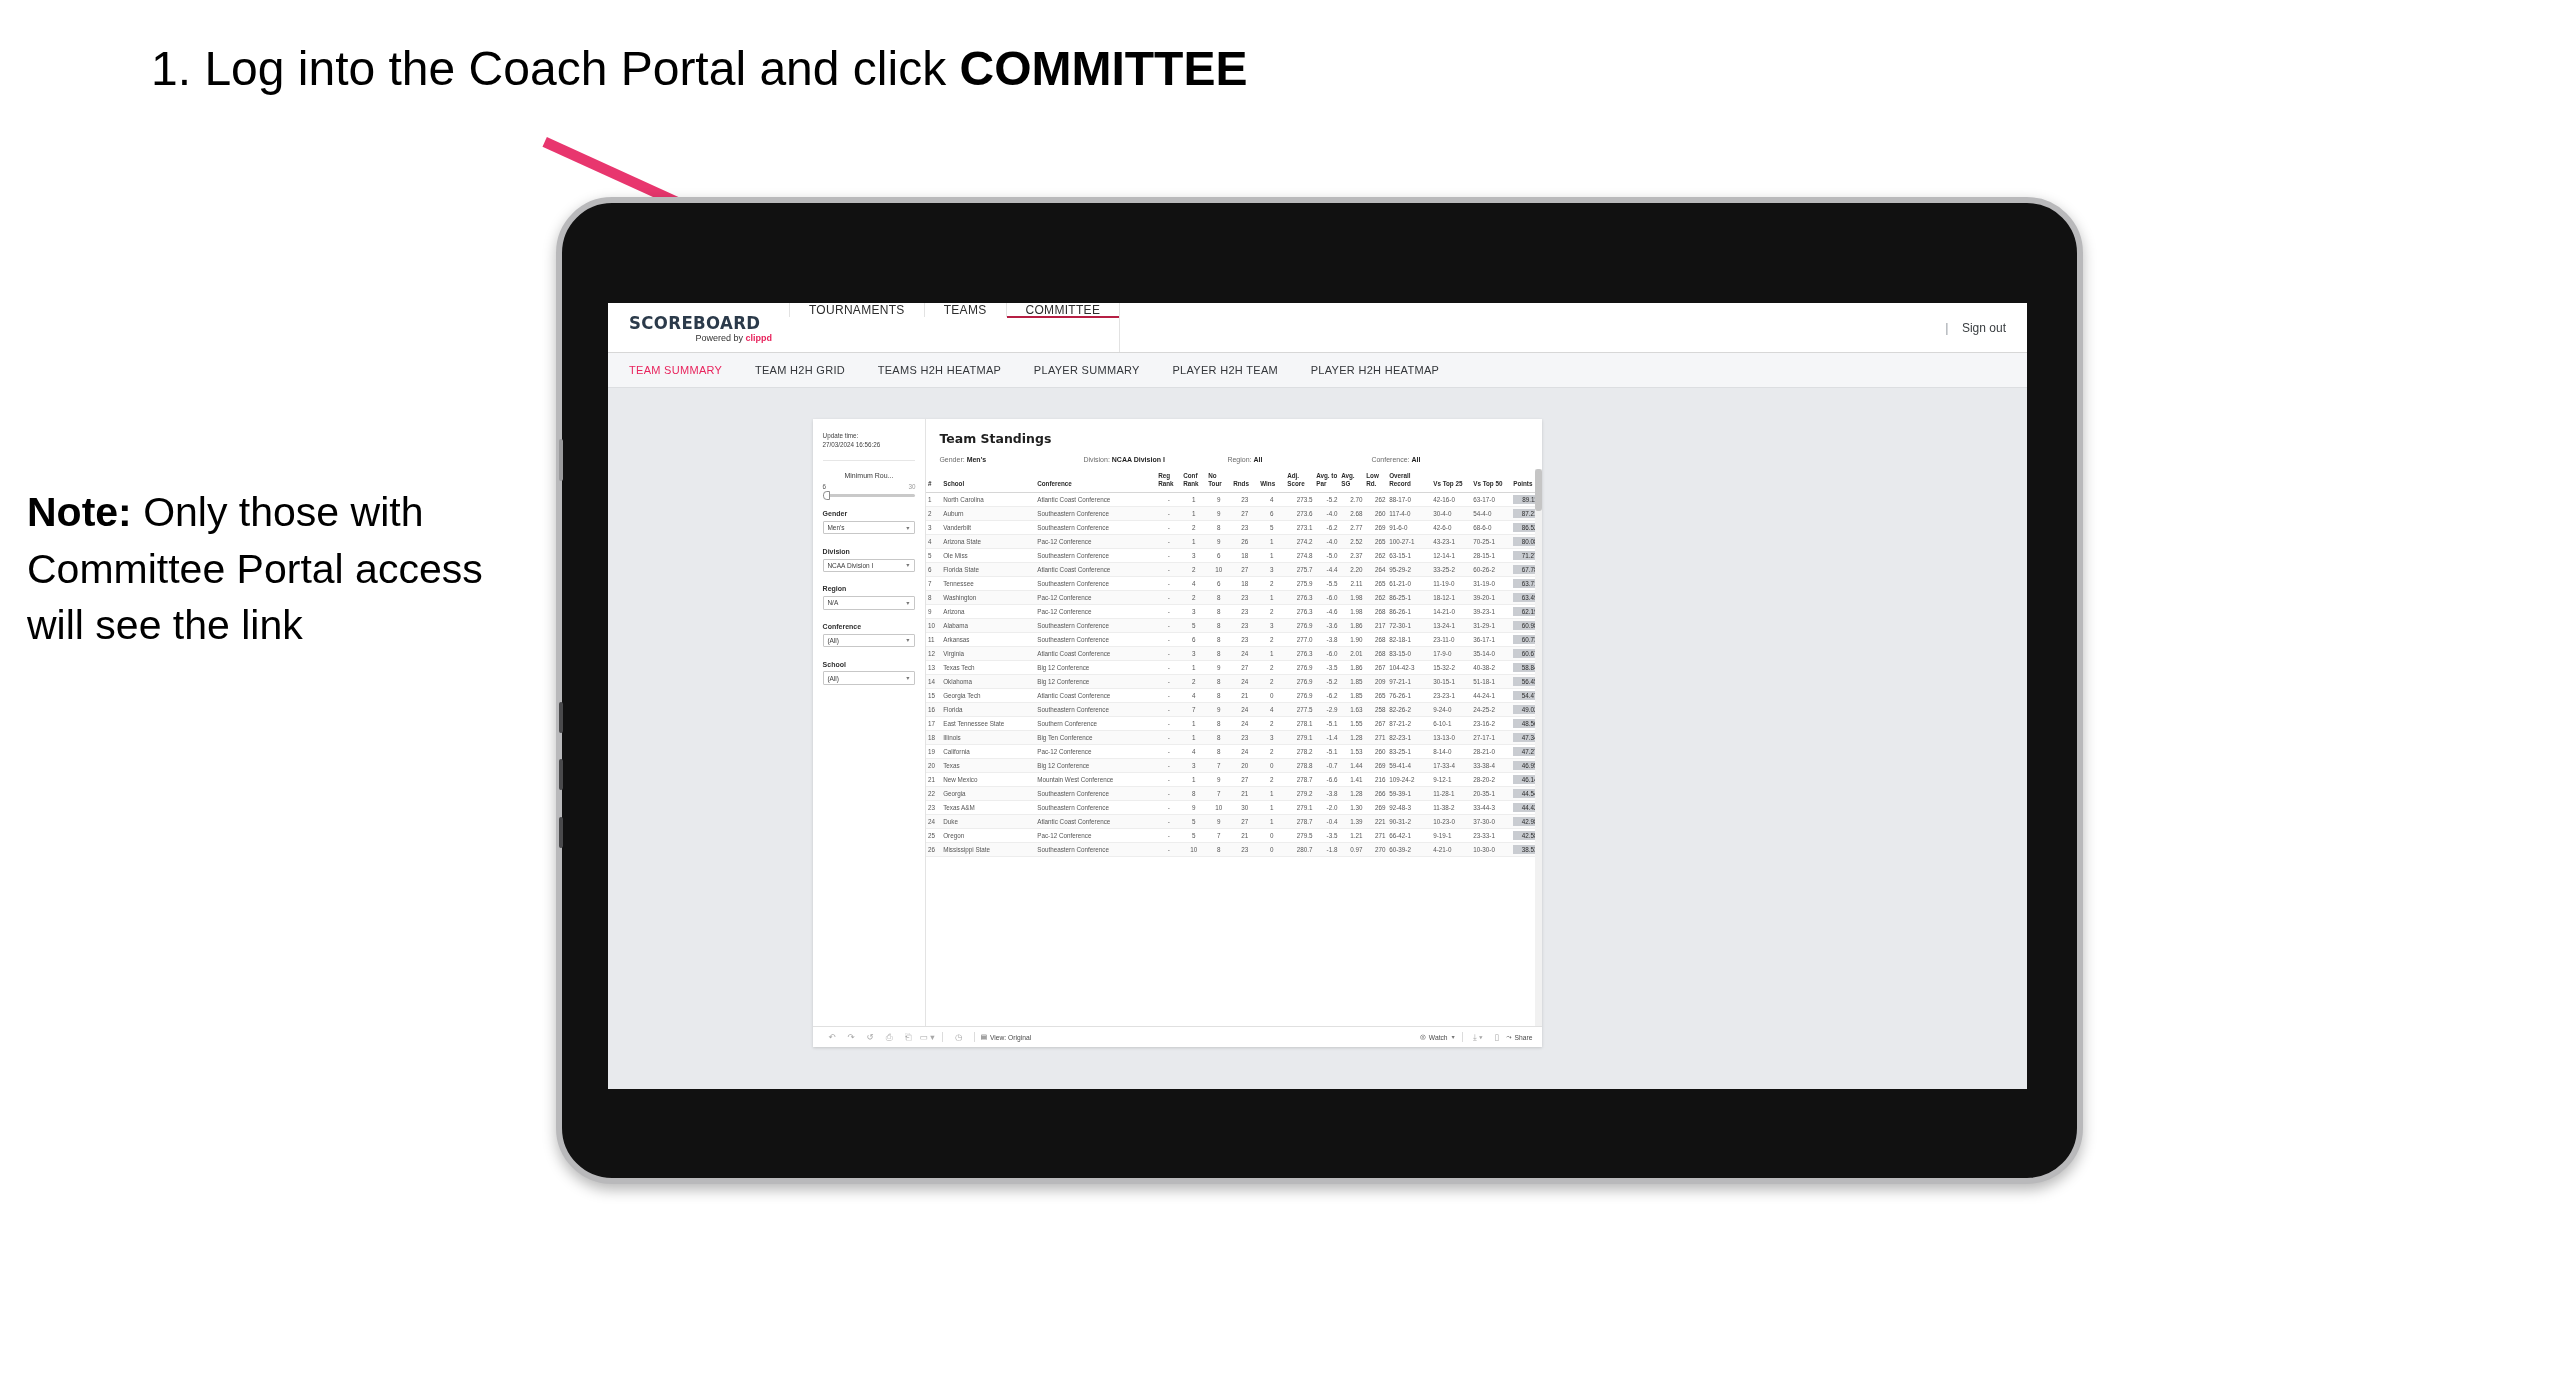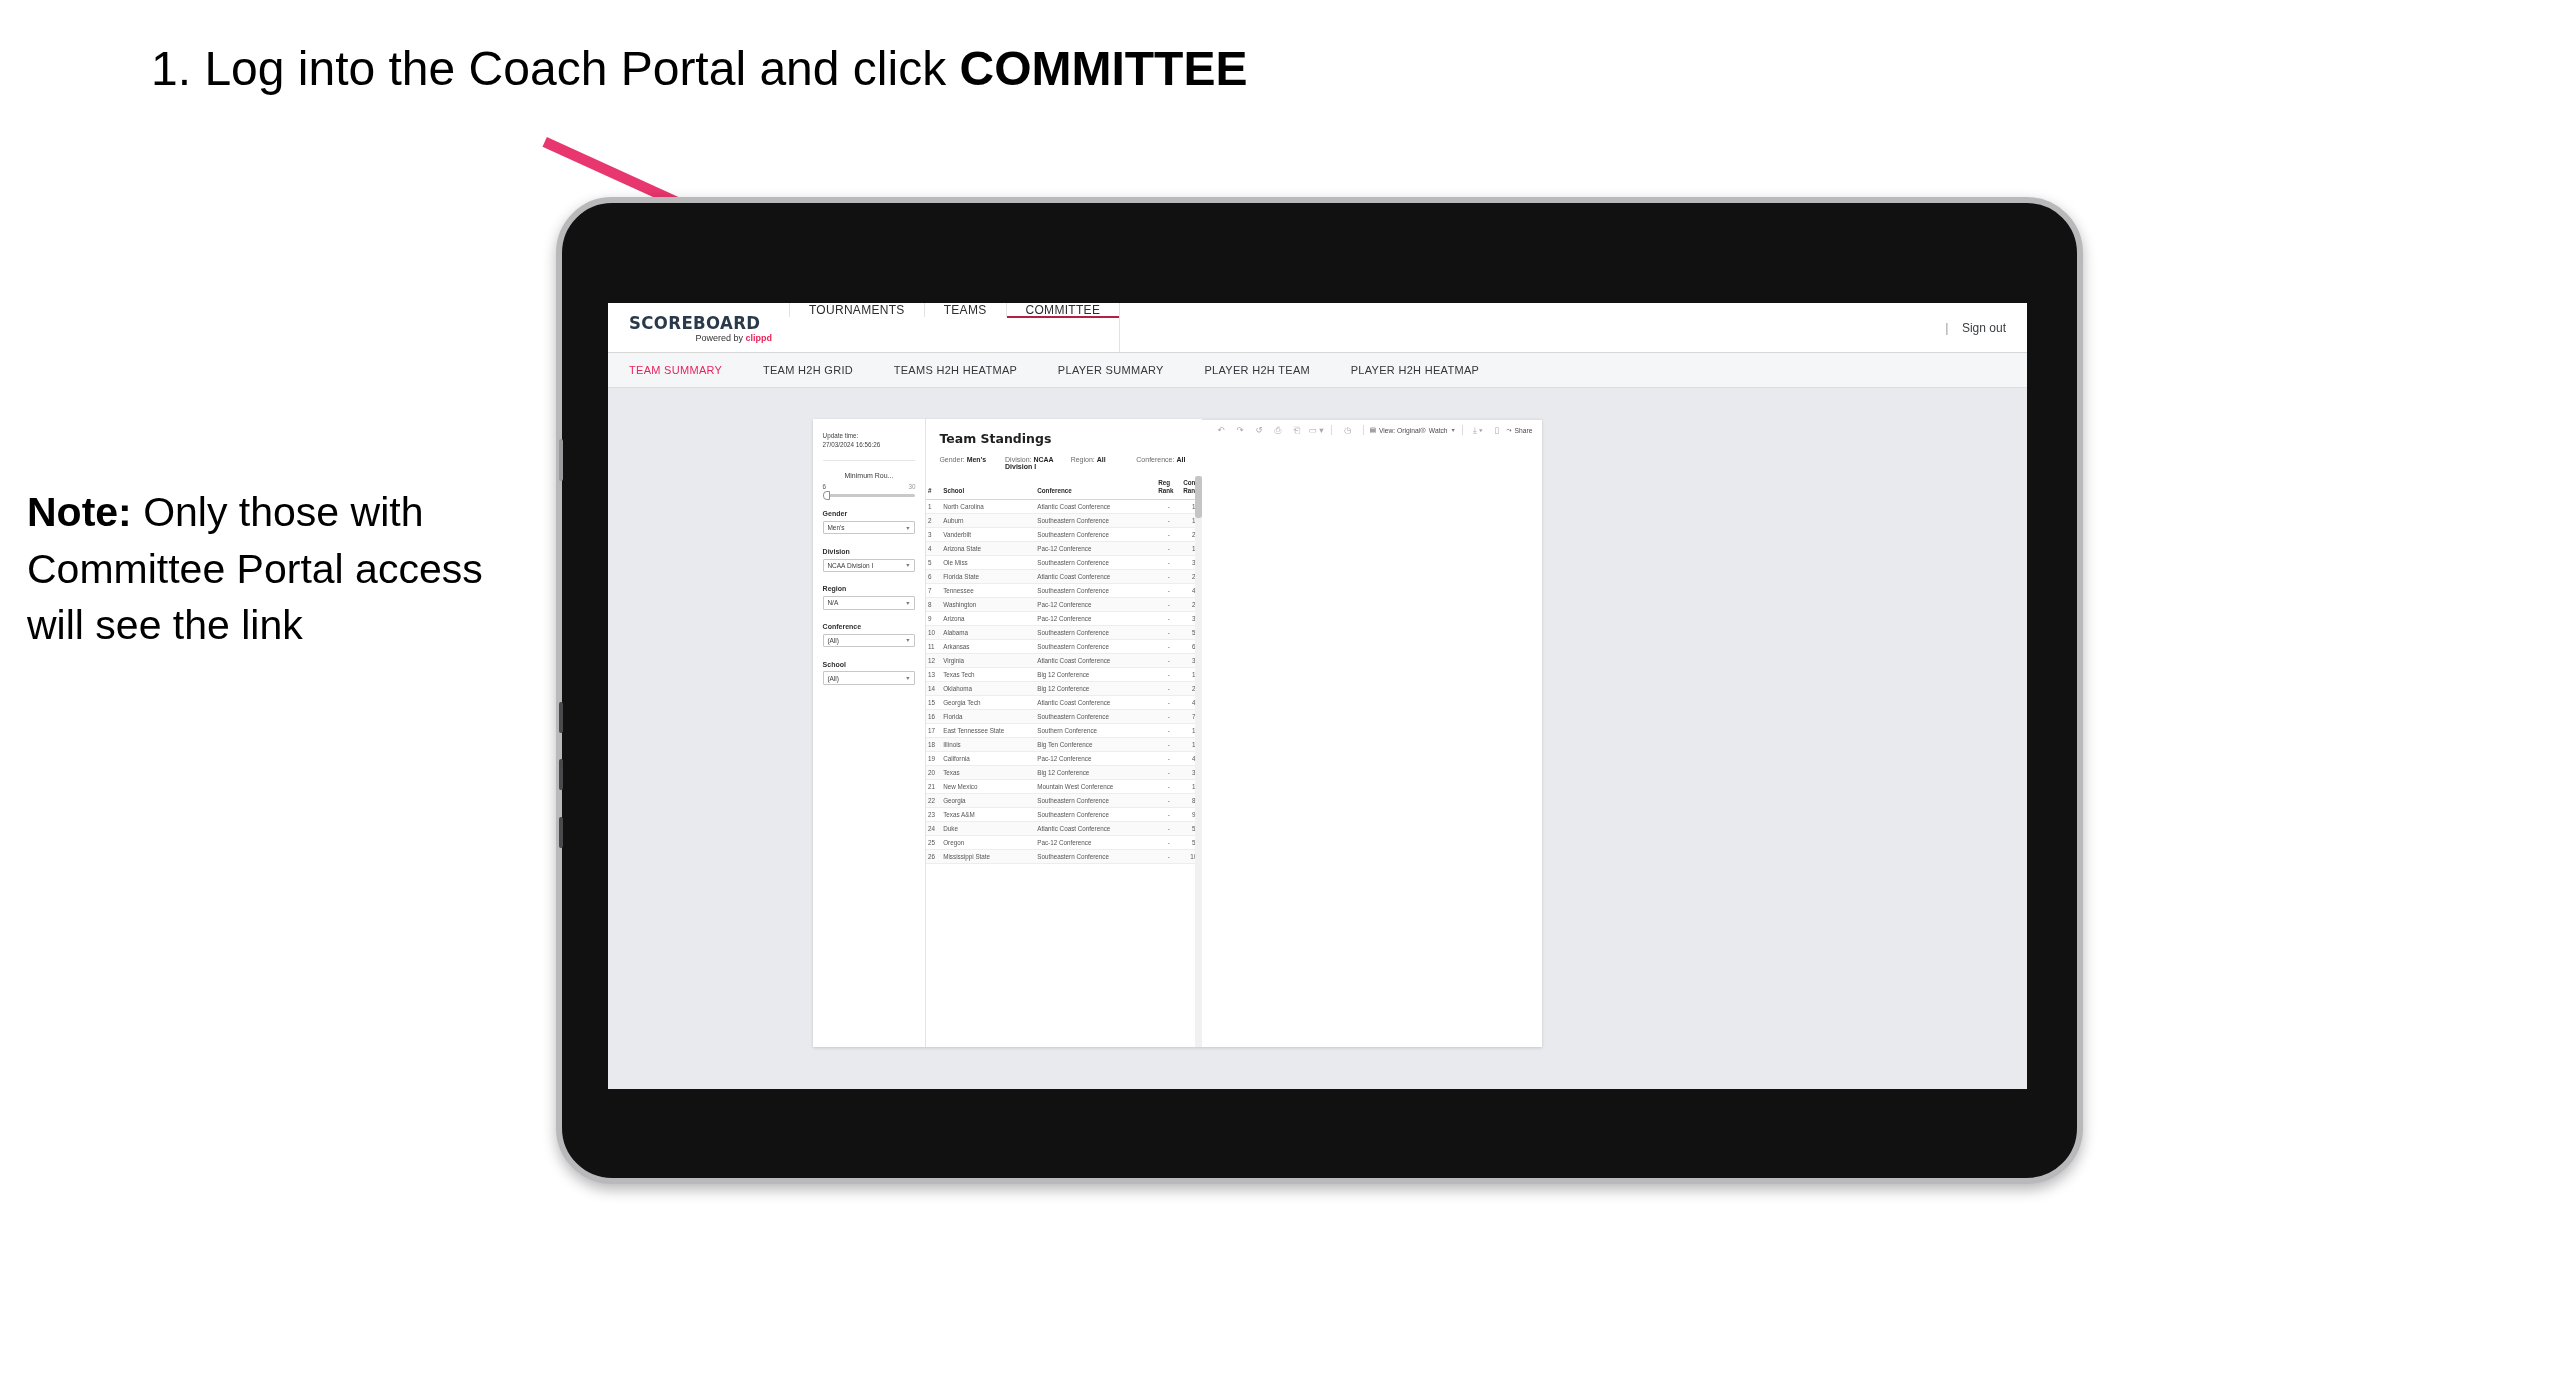--- a/index.html
+++ b/index.html
@@ -84,34 +84,34 @@
     content:""; position:absolute; left:0; right:0; bottom:-1px; height:2.4px; background:#b61f44;
   }
   .nav-spacer { flex: 1; border-left: 1px solid #e2e2e2; }
   .signout-wrap { display:flex; align-items:center; gap:13.4px; padding-right: 21px; }
   .divider-pipe { color:#9aa0a6; font-size: 12.5px; }
   .signout { font-size: 12px; color:#3c4043; cursor:pointer; }
 
   
   .subnav {
     height: 35px; background:#f5f6f8; display:flex; align-items:center;
-    border-bottom:1px solid #dcdee1; padding-left: 21px; gap: 12px;
+    border-bottom:1px solid #dcdee1; padding-left: 21px; gap: 4px;
   }
   .subnav-item {
     font-size: 11px; letter-spacing:0.3px; color:#33363a; padding: 0 21px 0 0;
     margin-right: 7.7px; cursor:pointer; white-space:nowrap;
   }
   .subnav-item.active { color:#e8245d; }
 
   
   .canvas { position:relative; height: 702px; background:#e8eaed; padding: 31px 0 0 0; }
   .viz {
     position:absolute; left:205px; top:31px; width: 729px; height: 628px;
     background:#fff; box-shadow: 0 1px 2.9px rgba(0,0,0,.16);
-    display:flex; flex-direction:row;
+    display:flex; flex-direction:column;
   }
   .viz-body { flex:1; display:flex; overflow:hidden; }
 
   
   .side { width: 113px; border-right:1px solid #e3e3e3; padding: 11.5px 9.6px 0 9.6px; }
   .upd { font-size: 6.3px; color:#3f3f3f; line-height: 1.5; }
   .side-sep { height:1px; background:#e6e6e6; margin: 10.5px 0 11.5px 0; }
   .f-title { font-size:7px; font-weight:700; color:#2f2f2f; margin-bottom:3.8px; }
   .f-title.center { text-align:center; font-weight:400; color:#3a3a3a; }
   .slider-row { display:flex; justify-content:space-between; font-size:6.3px; color:#555; margin-bottom: 1.9px;}

